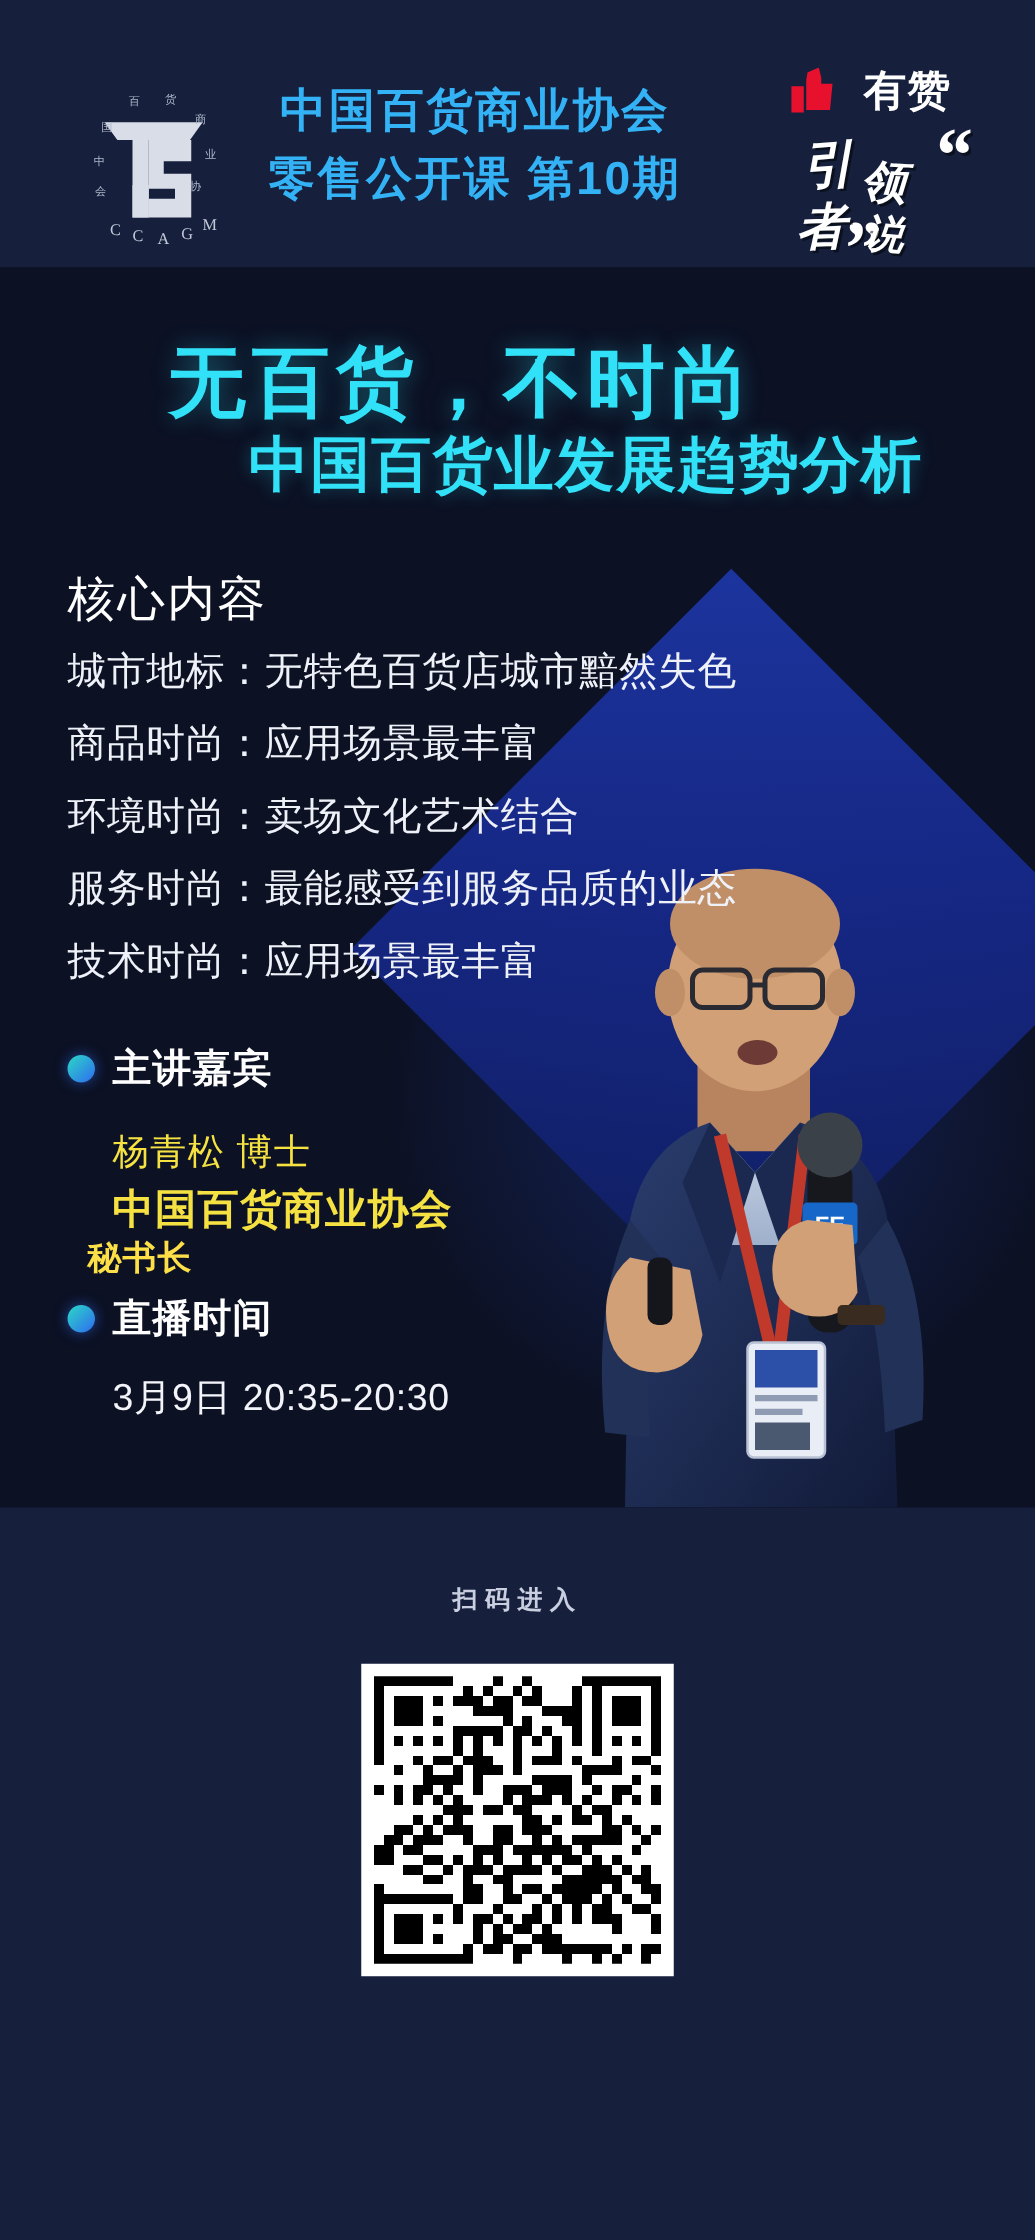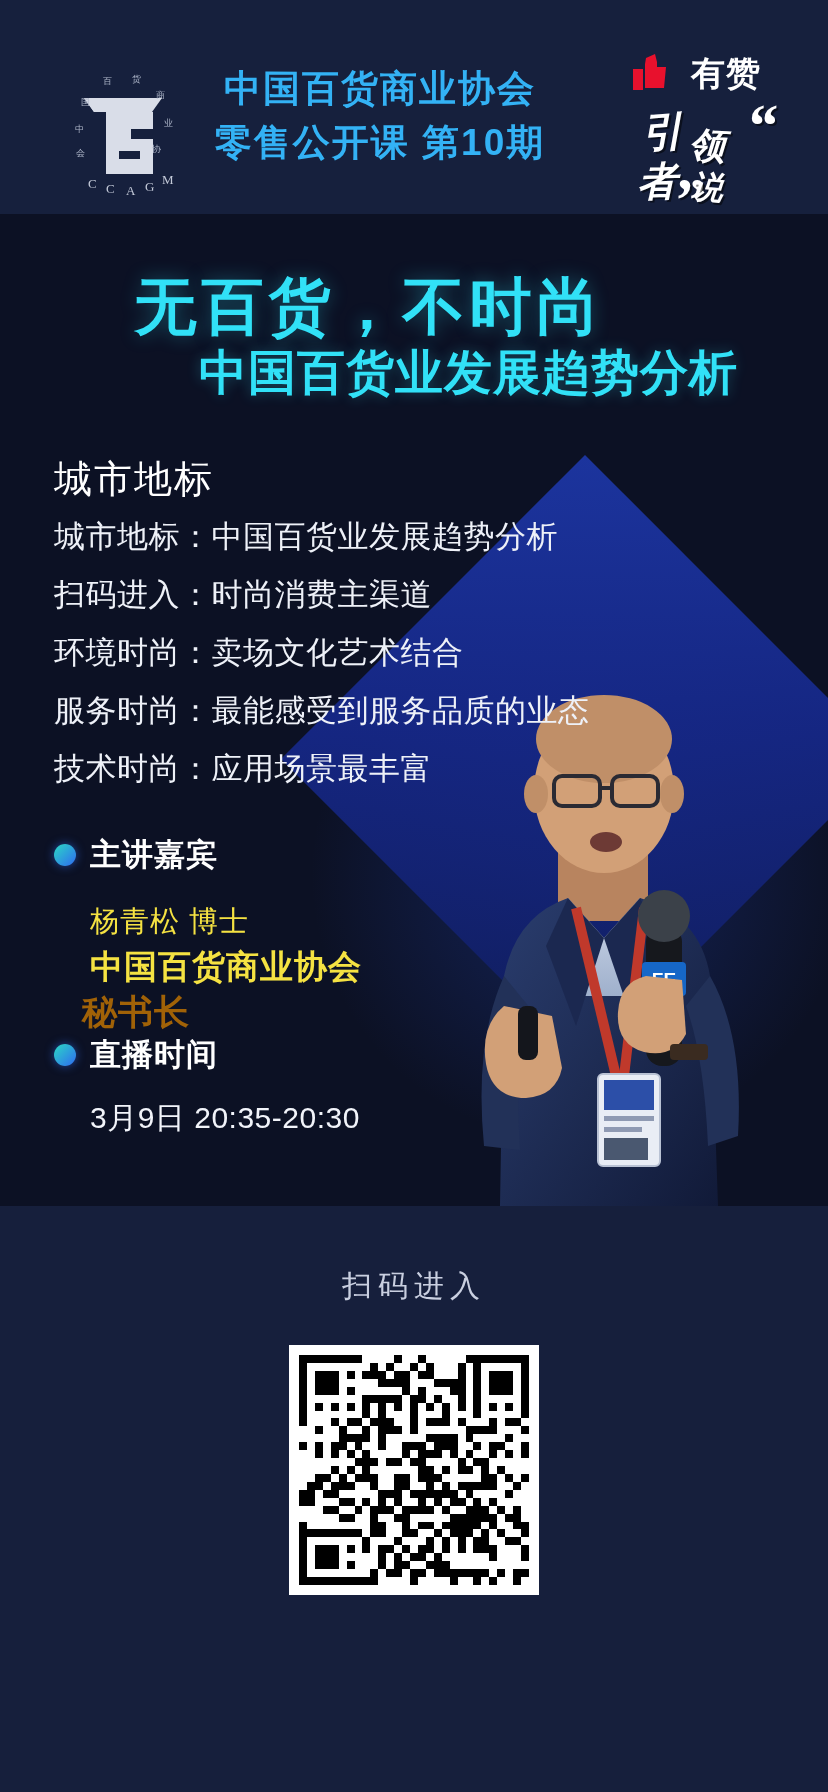--- a/index.html
+++ b/index.html
@@ -200,24 +200,24 @@
   }
   .speaker-org{
     color:#f5e242;
     font-size:33px;
     font-weight:700;
     margin:4px 0 0 36px;
     letter-spacing:1px;
     line-height:1.3;
   }
   .speaker-role{
-    color:#a16207;
-    font-size:35px;
+    color:#fde047;
+    font-size:27px;
     font-weight:700;
-    margin:0 0 0 28px;
+    margin:0 0 0 16px;
     letter-spacing:1px;
     line-height:1.3;
   }
   .time-block{
     position:absolute;
     left:54px; top:820px;
     z-index:6;
   }
   .time-value{
     color:#f2f4fa;
@@ -239,23 +239,23 @@
     position:absolute;
     left:0; top:1206px;
     width:828px;
     height:586px;
     background:#161f3c;
     text-align:center;
   }
   .scan-label{
     margin-top:60px;
     color:#c9cfe0;
-    font-size:30px;
+    font-size:20px;
     letter-spacing:6px;
-    font-weight:400;
+    font-weight:700;
   }
   .qr{
     margin:38px auto 0;
     width:250px;height:250px;
     background:#ffffff;
     padding:10px;
   }
   .qr canvas,.qr svg{display:block;}
 </style>
 </head>
@@ -390,23 +390,23 @@
         </g>
       </svg>
     </div>
 
     <div class="title-block">
       <span class="title-main">无百货，不时尚</span>
       <span class="title-sub">中国百货业发展趋势分析</span>
     </div>
 
     <div class="core">
-      <div class="core-heading">城市地标</div>
-      <div class="core-item">城市地标：中国百货业发展趋势分析</div>
-      <div class="core-item">扫码进入：时尚消费主渠道</div>
+      <div class="core-heading">核心内容</div>
+      <div class="core-item">城市地标：无特色百货店城市黯然失色</div>
+      <div class="core-item">商品时尚：应用场景最丰富</div>
       <div class="core-item">环境时尚：卖场文化艺术结合</div>
       <div class="core-item">服务时尚：最能感受到服务品质的业态</div>
       <div class="core-item">技术时尚：应用场景最丰富</div>
     </div>
 
     <div class="speaker">
       <div class="row-label">
         <span class="dot"></span>
         <span class="txt">主讲嘉宾</span>
       </div>

